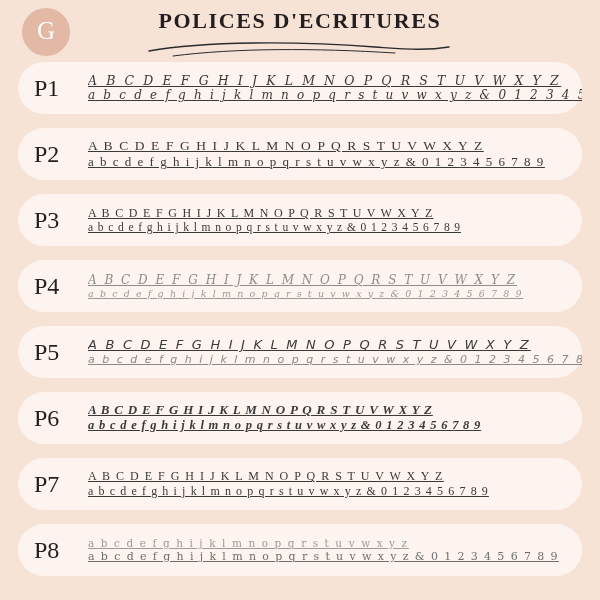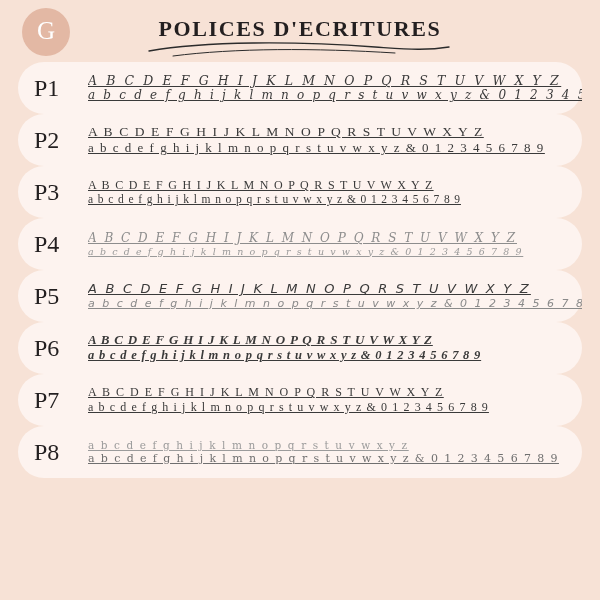--- a/index.html
+++ b/index.html
@@ -43,21 +43,20 @@
     position: absolute;
     left: 0;
     right: 0;
     top: 8px;
     text-align: center;
     font-family: "Liberation Serif", serif;
     font-weight: bold;
     font-size: 22px;
     letter-spacing: 1.6px;
     color: #231f20;
-    margin-top: 8px;
   }
   .title-flourish {
     position: absolute;
     left: 50%;
     transform: translateX(-50%);
     top: 38px;
     width: 310px;
     height: 20px;
   }
 
@@ -65,20 +64,21 @@
   .rows {
     padding: 0 18px;
   }
   .font-row {
     position: relative;
     display: flex;
     align-items: center;
     background: #fdf3ef;
     border-radius: 26px;
     height: 52px;
+    margin-bottom: 14px;
     padding-left: 16px;
     box-sizing: border-box;
   }
   .row-code {
     font-family: "Liberation Serif", serif;
     font-size: 24px;
     color: #231f20;
     width: 54px;
     flex: 0 0 54px;
     line-height: 1;

